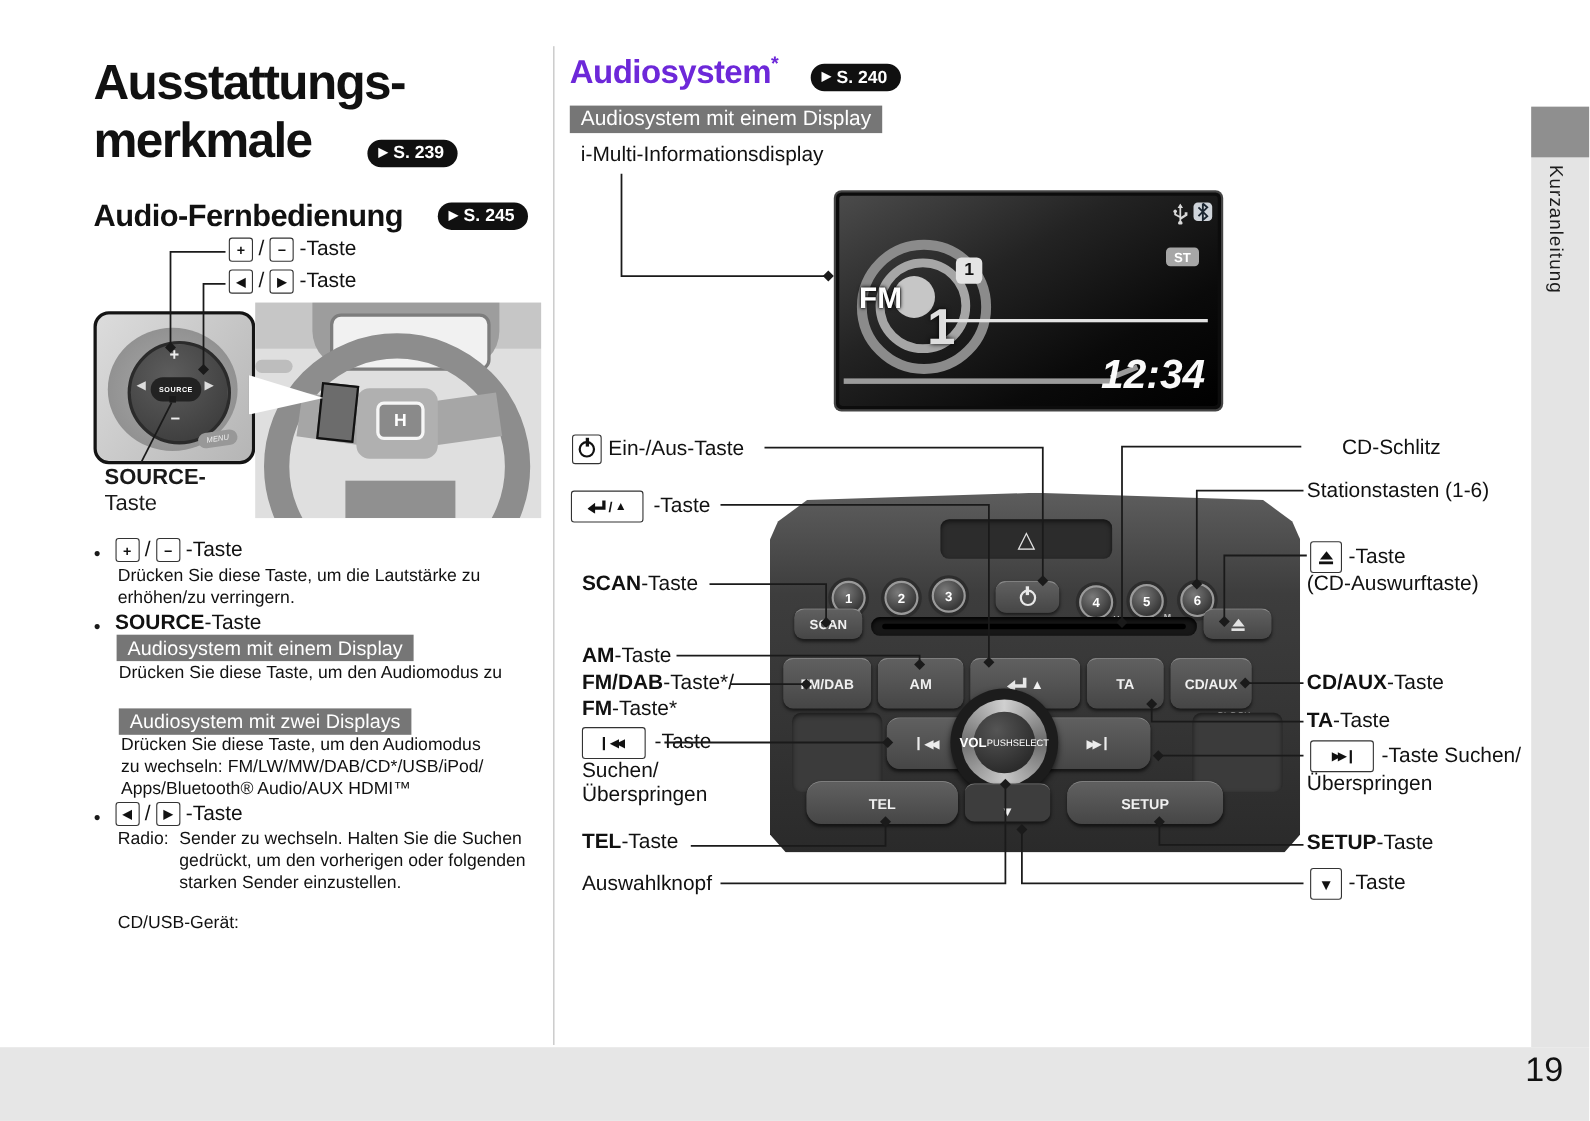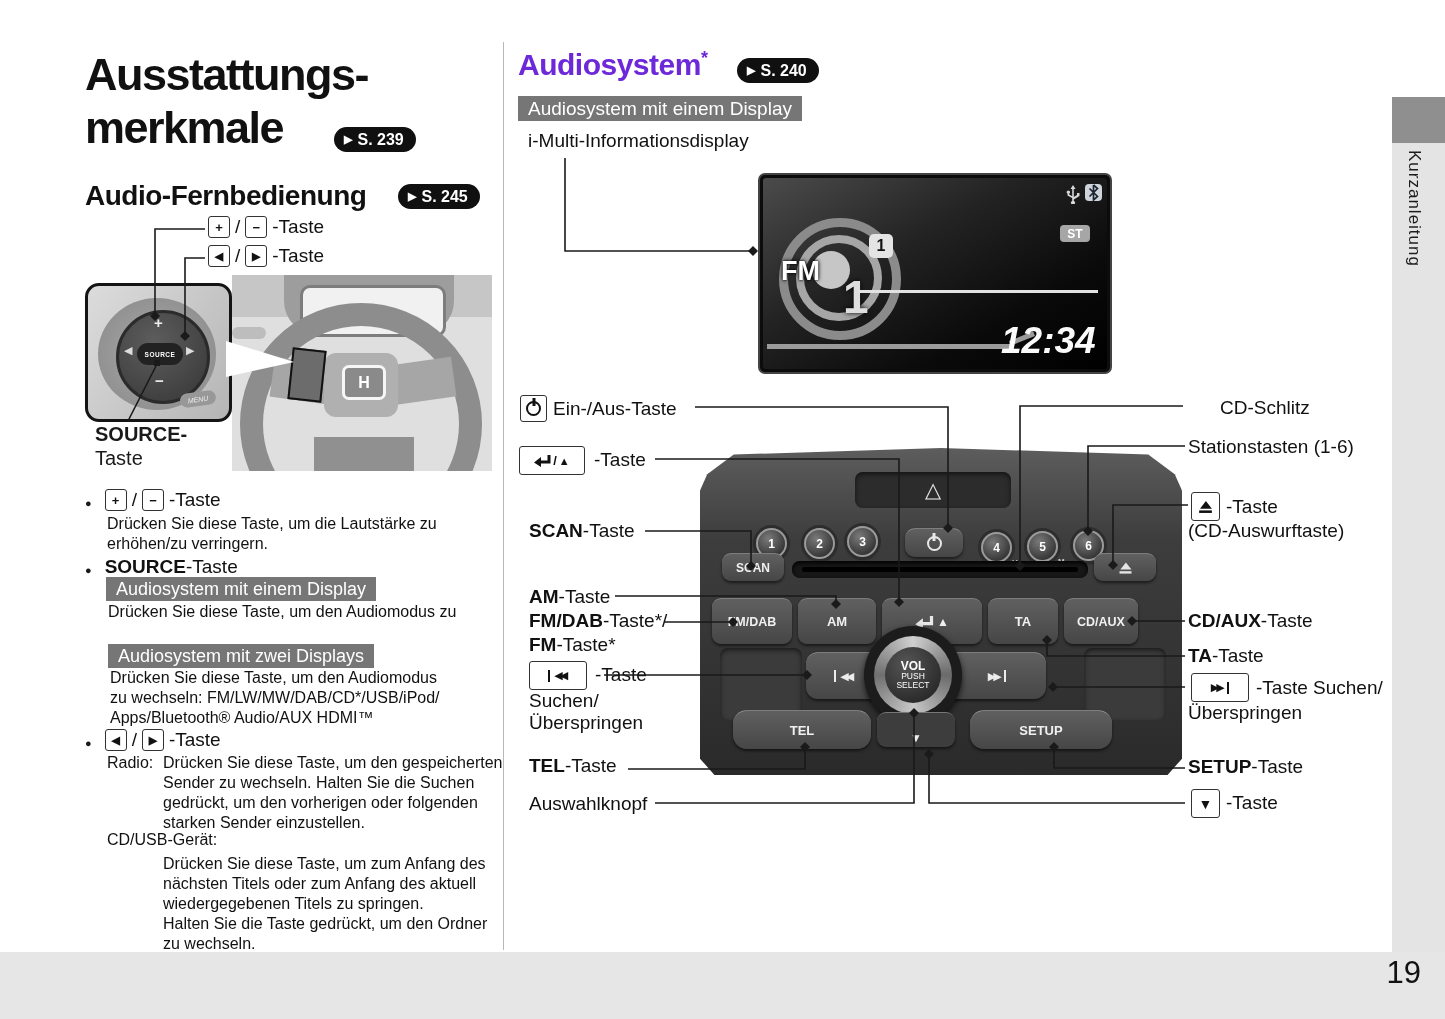--- a/index.html
+++ b/index.html
@@ -156,33 +156,25 @@
 
   <div class="abs row" style="left:85px;top:729px;">
     <span class="bullet">●</span>
     <span class="ibox sm" style="font-size:11px;">◀</span>
     <span class="lbl">/</span>
     <span class="ibox sm" style="font-size:11px;">▶</span>
     <span class="lbl">-Taste</span>
   </div>
   <div class="abs tl" style="left:107px;top:753px;">Radio:</div>
   <div class="abs" style="left:163px;top:753px;">
-    <div class="tl">Drücken Sie diese Taste, um den gespeicherten</div>
     <div class="tl">Sender zu wechseln. Halten Sie die Suchen</div>
     <div class="tl">gedrückt, um den vorherigen oder folgenden</div>
     <div class="tl">starken Sender einzustellen.</div>
   </div>
   <div class="abs tl" style="left:107px;top:830px;">CD/USB-Gerät:</div>
-  <div class="abs" style="left:163px;top:854px;">
-    <div class="tl">Drücken Sie diese Taste, um zum Anfang des</div>
-    <div class="tl">nächsten Titels oder zum Anfang des aktuell</div>
-    <div class="tl">wiedergegebenen Titels zu springen.</div>
-    <div class="tl">Halten Sie die Taste gedrückt, um den Ordner</div>
-    <div class="tl">zu wechseln.</div>
-  </div>
 
   <div class="abs h2r" style="left:518px;top:48px;">
     <span>Audiosystem</span><span class="sup">*</span>
   </div>
   <div class="abs pill" style="left:737px;top:58px;">
     <span class="arr">▶</span>
     <span>S. 240</span>
   </div>
   <div class="abs gbadge" style="left:518px;top:96px;font-size:19px;line-height:25px;">Audiosystem mit einem Display</div>
   <div class="abs lbl" style="left:528px;top:130px;">i-Multi-Informationsdisplay</div>
@@ -271,21 +263,21 @@
     <div class="rbtn" style="left:248px;top:204px;width:98px;height:46px;border-radius:4px 12px 12px 4px;">
       <span class="skip" style="color:#ececec;">
           <span class="g">▶▶</span>
           <span class="sbar"></span>
         </span>
     </div>
 
     <div class="abs" style="left:164px;top:178px;width:98px;height:98px;border-radius:50%;background:#1c1c1c;box-shadow:0 3px 6px rgba(0,0,0,.7);">
       <div class="abs" style="left:10px;top:10px;width:78px;height:78px;border-radius:50%;background:conic-gradient(#d0d0d0,#6a6a6a,#c8c8c8,#707070,#d0d0d0);"></div>
       <div class="abs" style="left:21px;top:21px;width:56px;height:56px;border-radius:50%;background:radial-gradient(circle at 38% 30%,#555,#2b2b2b 75%);
-                  display:flex;flex-direction:column;align-items:center;justify-content:center;color:#fff;line-height:1.05;">
+                  display:flex;flex-direction:row;align-items:center;justify-content:center;color:#fff;line-height:1.05;">
         <div style="font-size:12px;font-weight:bold;">VOL</div>
         <div style="font-size:8.5px;">PUSH</div>
         <div style="font-size:8.5px;">SELECT</div>
       </div>
     </div>
 
     <div class="rbtn" style="left:33px;top:262px;width:138px;height:38px;border-radius:14px;">TEL</div>
     <div class="rbtn" style="left:177px;top:264px;width:78px;height:34px;background:#3d3d3d;">
       <span style="font-size:12px;color:#eee;position:relative;top:8px;">▼</span>
     </div>

